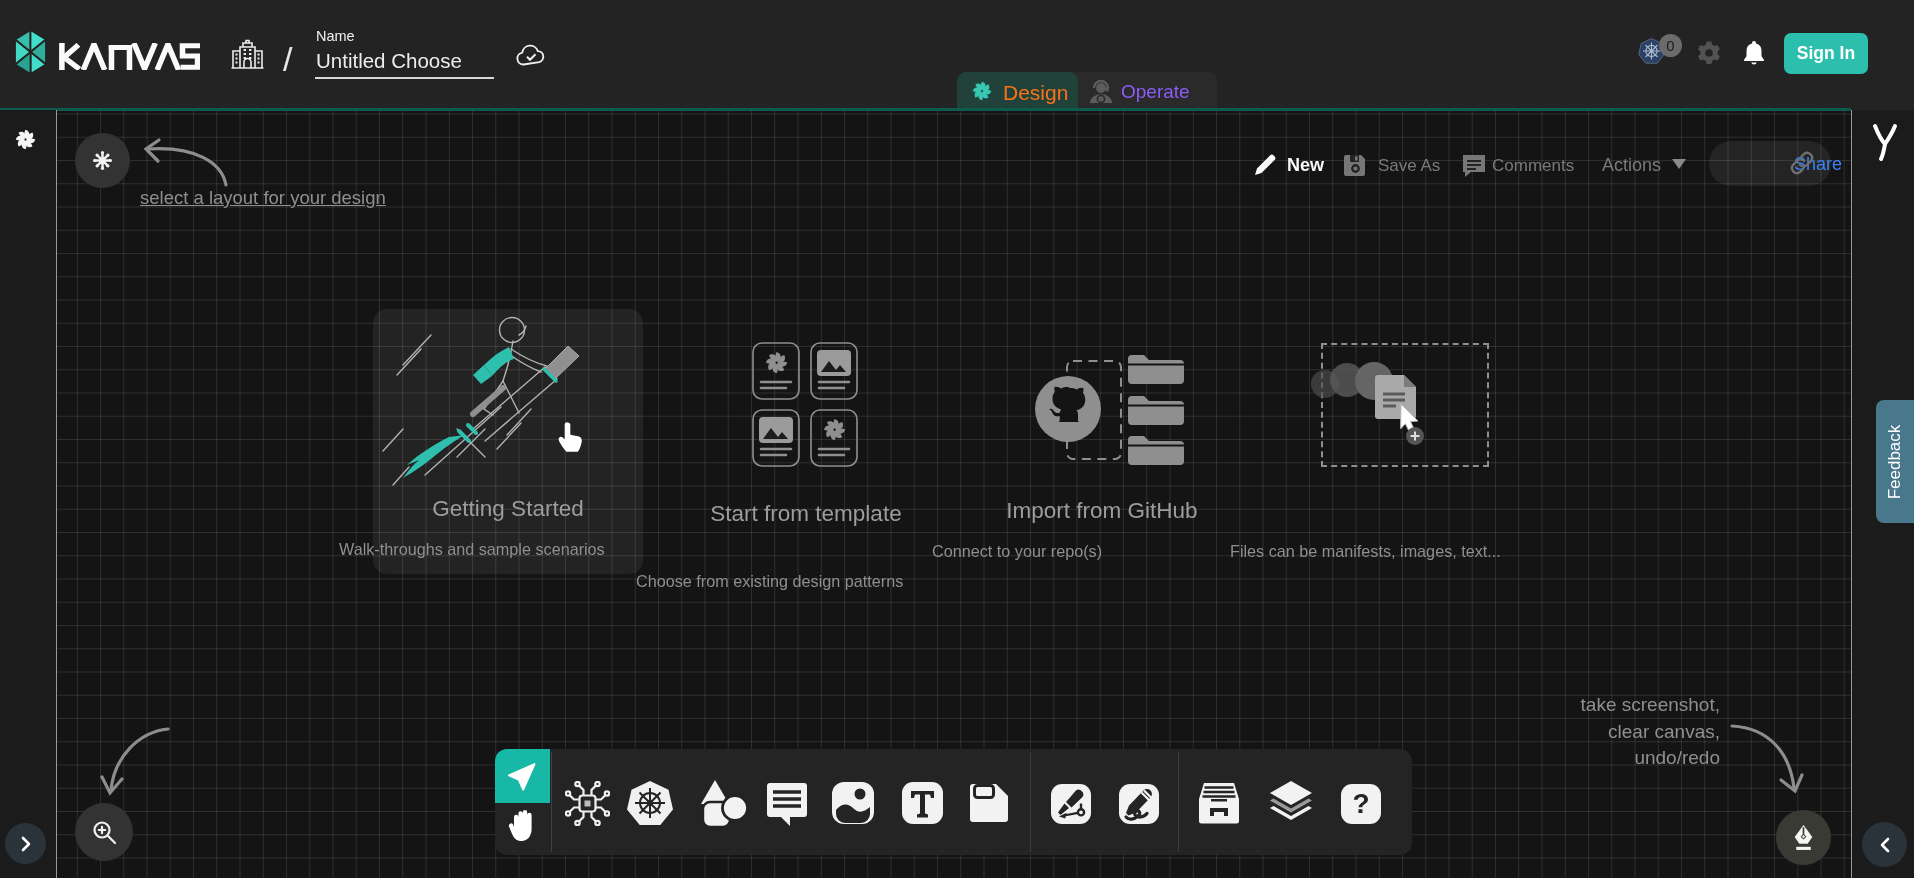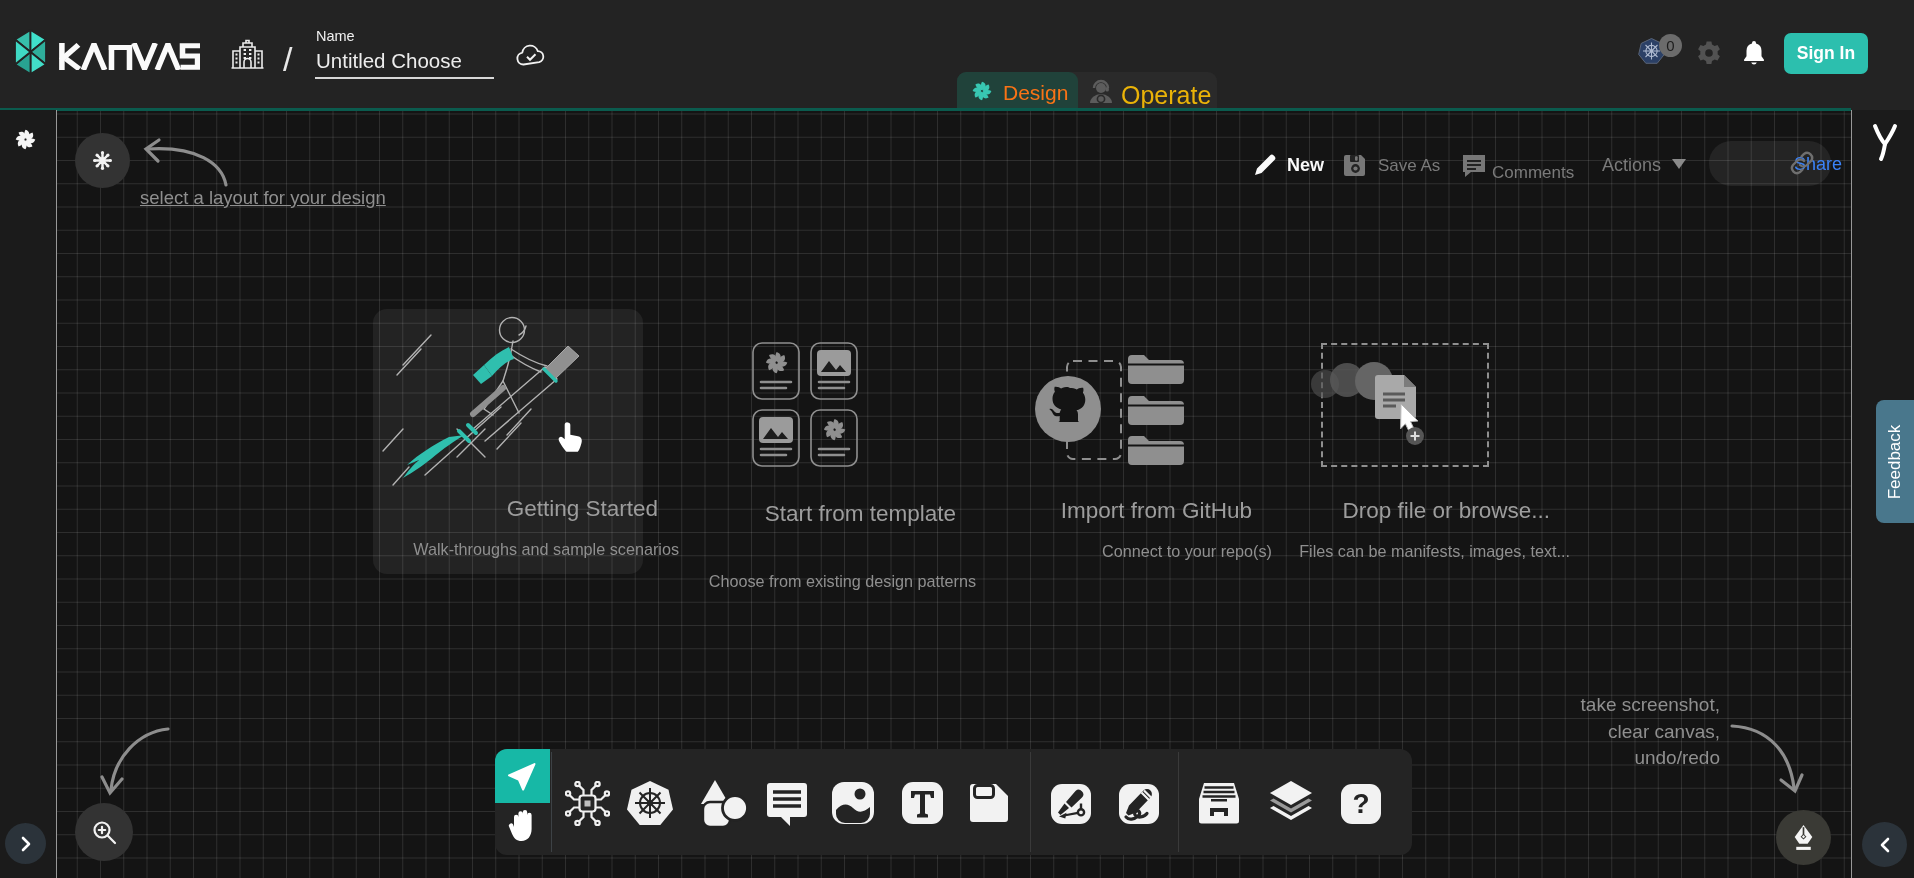--- a/index.html
+++ b/index.html
@@ -17,22 +17,22 @@
     background-size:23.25px 23.25px;
     background-position:7px 3.5px;
   }
   #tealline { position:absolute; left:0; top:108px; width:1851px; height:2.5px; background:#0b5b4e; }
   #leftbar { position:absolute; left:0; top:110px; width:57px; height:768px; background:#1b1b1b; border-right:1px solid rgba(255,255,255,0.55); }
   #rightpanel { position:absolute; left:1851px; top:110px; width:63px; height:768px; background:#1b1b1b; border-left:1px solid rgba(255,255,255,0.55); }
 
   .circbtn { position:absolute; border-radius:50%; background:#333333; display:flex; align-items:center; justify-content:center; }
 
   .gtext { color:#969696; }
-  .title { position:absolute; color:#9d9d9d; font-size:22.5px; text-align:right; white-space:nowrap; }
-  .subtitle { position:absolute; color:#8f8f8f; font-size:16.2px; text-align:right; white-space:nowrap; }
+  .title { position:absolute; color:#9d9d9d; font-size:22.5px; text-align:center; white-space:nowrap; }
+  .subtitle { position:absolute; color:#8f8f8f; font-size:16.2px; text-align:left; white-space:nowrap; }
 </style>
 </head>
 <body>
 <div id="stage">
   <div id="header">
 
     <svg class="abs" style="left:12px;top:29px;" width="37" height="46" viewBox="0 0 37 46">
       <g stroke="#232323" stroke-width="1.8" stroke-linejoin="round">
         <polygon points="18.5,23 18.5,1 3,10.5" fill="#37bfab"></polygon>
         <polygon points="18.5,23 18.5,1 34,10.5" fill="#40e0cb"></polygon>
@@ -96,21 +96,21 @@
     </svg>
     <div class="abs" style="left:1003px;top:81px;color:#f97316;font-size:21px;">Design</div>
 
     <svg class="abs" style="left:1088px;top:79px;" width="26" height="26" viewBox="0 0 26 26" fill="#5c5c5c">
       <circle cx="13" cy="9" r="5"></circle>
       <path d="M2,24 a11,9 0 0 1 22,0 z"></path>
       <path d="M6,9 a7,7 0 0 1 14,0" fill="none" stroke="#5c5c5c" stroke-width="2.4"></path>
       <rect x="17.5" y="8" width="3.4" height="4.6" rx="1.6"></rect>
       <circle cx="13" cy="20" r="3.6" fill="none" stroke="#2a2a2a" stroke-width="1.6"></circle>
     </svg>
-    <div class="abs" style="left:1121px;top:81px;color:#eab308;font-size:25px;">Operate</div>
+    <div class="abs" style="left:1121px;top:81px;color:#8b5cf6;font-size:19px;">Operate</div>
 
     <svg class="abs" style="left:1638px;top:38px;" width="27" height="27" viewBox="0 0 27 27">
       <polygon points="13.5,0.5 23.8,5.4 26.3,16.4 19.2,25.3 7.8,25.3 0.7,16.4 3.2,5.4" fill="#2b4066" stroke="#5a6578" stroke-width="1"></polygon>
       <g stroke="#aebad0" stroke-width="1.1" fill="none">
         <circle cx="13.5" cy="13" r="5.6"></circle>
         <path d="M13.5,4.5 V21.5 M5,13 H22 M7.5,7 L19.5,19 M19.5,7 L7.5,19"></path>
       </g>
     </svg>
     <div class="abs" style="left:1659px;top:34px;width:23px;height:23px;border-radius:50%;background:#6b6b6b;color:#1d1d1d;font-size:15px;display:flex;align-items:center;justify-content:center;">0</div>
 
@@ -289,21 +289,20 @@
     <circle cx="69" cy="21" r="19" fill="#656565"></circle>
     <path fill="#a9a9a9" d="M73,15 h26 l12,12 v29 a3,3 0 0 1 -3,3 h-35 a3,3 0 0 1 -3,-3 v-38 a3,3 0 0 1 3,-3 z"></path>
     <path fill="#7c7c7c" d="M99,15 l12,12 h-12 z"></path>
     <g stroke="#5a5a5a" stroke-width="3" fill="none">
         <path d="M78,34 h22 M78,40 h22 M78,46 h13"></path>
       </g>
     <path fill="#fff" stroke="#b5b5b5" stroke-width="1" d="M96,44 l17,17 -7.4,0.6 4.4,9.4 -5,2.4 -4.6,-9.6 -4.8,5 z"></path>
     <circle cx="110" cy="76" r="9" fill="#555"></circle>
     <path d="M110,71.5 v9 M105.5,76 h9" stroke="#ddd" stroke-width="2" fill="none"></path>
   </svg>
-  <div class="title" style="left:1250px;top:498px;width:300px;">Drop file or browse...</div>
   <div class="subtitle" style="left:1230px;top:542px;width:340px;">Files can be manifests, images, text...</div>
 
   <svg class="abs" style="left:100px;top:722px;" width="75" height="85" viewBox="0 0 75 85" fill="none" stroke="#8d8d8d" stroke-width="3.2" stroke-linecap="round">
     <path d="M68,7 C38,10 14,36 11,68"></path>
     <path d="M2,55 L10,71 L22,57"></path>
   </svg>
   <div class="circbtn" style="left:75px;top:803px;width:58px;height:58px;">
     <svg width="26" height="26" viewBox="0 0 26 26" fill="none" stroke="#f2f2f2" stroke-width="2.2" stroke-linecap="round">
       <circle cx="11" cy="11" r="7.5"></circle>
       <path d="M16.8,16.8 L24,24"></path>
@@ -466,21 +465,21 @@
     <circle cx="12.5" cy="16.5" r="4.4" fill="#232323"></circle>
     <circle cx="12.5" cy="16.5" r="2.1" fill="#777777"></circle>
   </svg>
   <div class="abs" style="left:1378px;top:156px;color:#7a7a7a;font-size:17px;">Save As</div>
   <svg class="abs" style="left:1461px;top:152px;" width="26" height="26" viewBox="0 0 26 26" fill="#777777">
     <path d="M2,3 h22 v17 h-14 l-6,5 v-5 h-2 z"></path>
     <g stroke="#232323" stroke-width="2">
         <path d="M6,9 h14 M6,13 h14 M6,17 h9"></path>
       </g>
   </svg>
-  <div class="abs" style="left:1492px;top:156px;color:#7a7a7a;font-size:17px;margin-top:7px;">Comments</div>
+  <div class="abs" style="left:1492px;top:156px;color:#7a7a7a;font-size:17px;">Comments</div>
   <div class="abs" style="left:1602px;top:155px;color:#7a7a7a;font-size:18px;">Actions</div>
   <div class="abs" style="left:1672px;top:159px;width:0;height:0;border-left:7px solid transparent;border-right:7px solid transparent;border-top:10px solid #8a8a8a;"></div>
   <div class="abs" style="left:1709px;top:141px;width:122px;height:45px;background:rgba(255,255,255,0.07);border-radius:22px;"></div>
   <div class="abs" style="left:1794px;top:154px;color:#3b82f6;font-size:18px;">Share</div>
   <svg class="abs" style="left:1789px;top:150px;" width="26" height="26" viewBox="0 0 26 26" fill="none" stroke="#6f6f6f" stroke-width="2.4" stroke-linecap="round">
     <path d="M11,15 a5,5 0 0 0 7,0 l4,-4 a5,5 0 0 0 -7,-7 l-2.4,2.4"></path>
     <path d="M15,11 a5,5 0 0 0 -7,0 l-4,4 a5,5 0 0 0 7,7 l2.4,-2.4"></path>
   </svg>
 </div>
 

